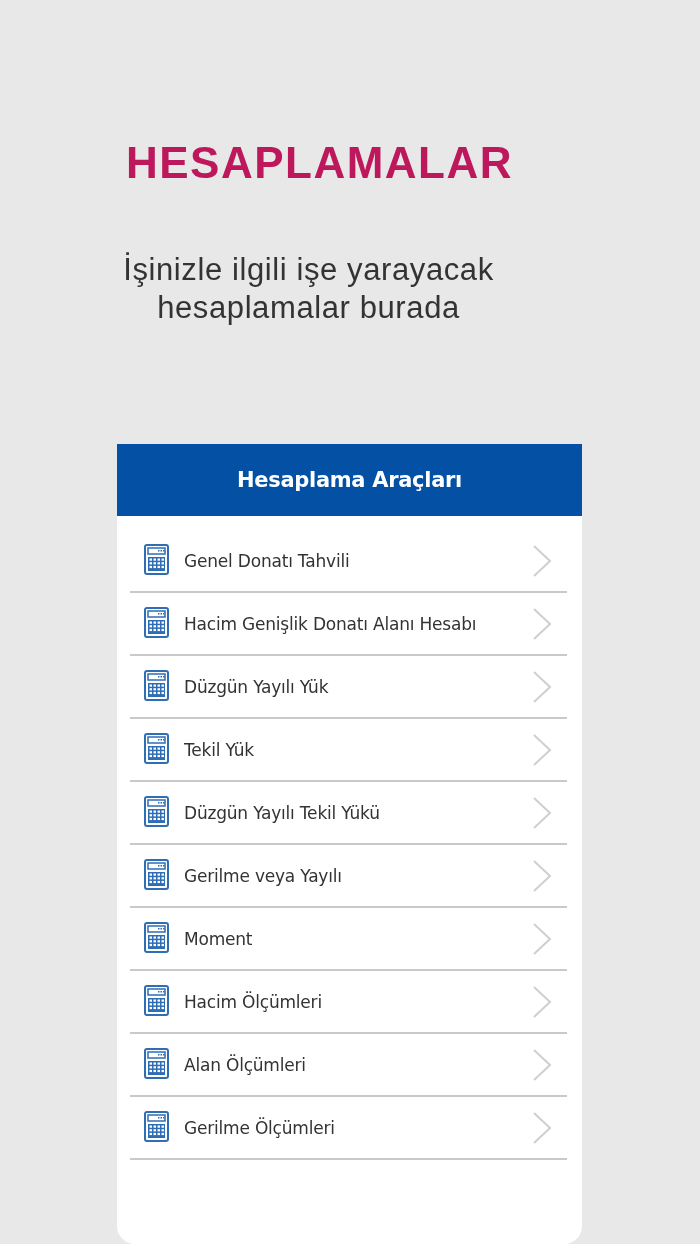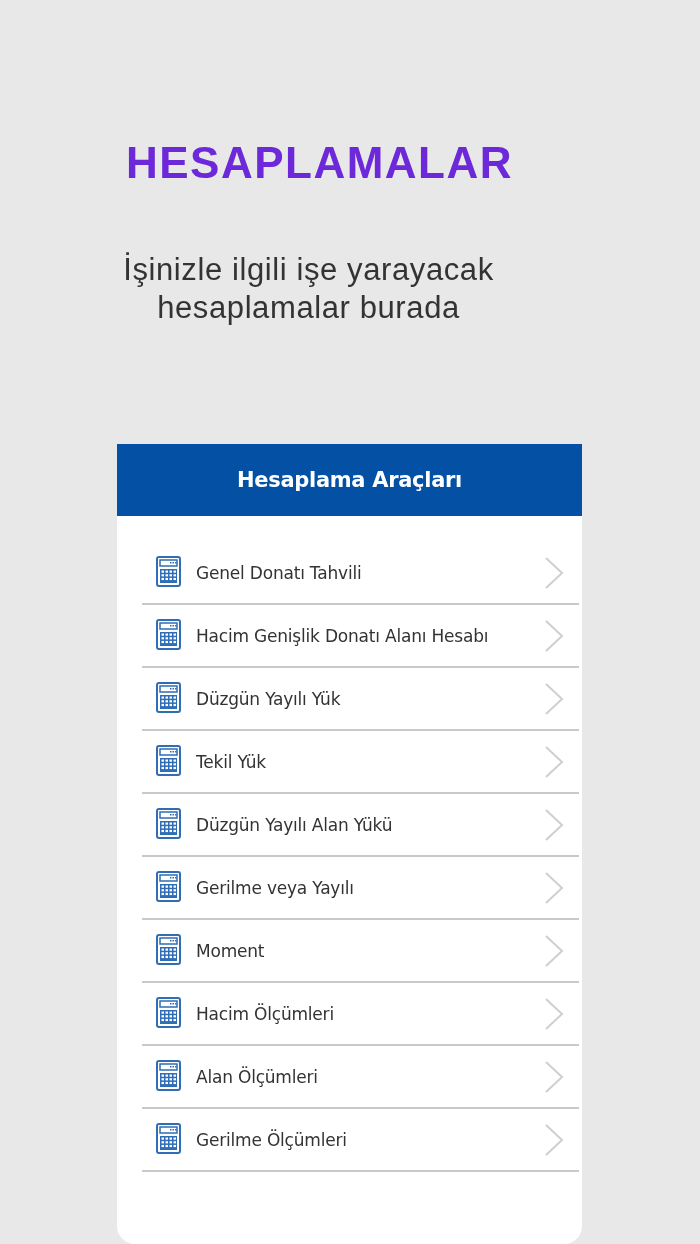--- a/index.html
+++ b/index.html
@@ -5,41 +5,41 @@
   html, body { margin: 0; padding: 0; }
   body {
     width: 700px; height: 1244px; overflow: hidden;
     background: #e8e8e8;
     font-family: "Liberation Sans", sans-serif;
     position: relative;
   }
   .title {
     position: absolute; left: 0; top: 138px; width: 639px;
     text-align: center; font-size: 44px; font-weight: bold;
-    color: #6d28d9; letter-spacing: 1.5px;
+    color: #be185d; letter-spacing: 1.5px;
     font-family: "Liberation Sans", sans-serif;
   }
   .subtitle {
     position: absolute; left: 0; top: 251px; width: 617px;
     text-align: center; font-size: 31px; color: #333333;
     line-height: 38px; letter-spacing: 0.6px;
     font-family: "Liberation Sans", sans-serif;
   }
   .card {
     position: absolute; left: 117px; top: 444px; width: 465px; height: 800px;
     background: #ffffff;
     border-radius: 18px;
   }
   .card-header {
     height: 72px; background: #0350a5; color: #ffffff;
     display: flex; align-items: center; justify-content: center;
     font-family: "DejaVu Sans", sans-serif; font-size: 21px; font-weight: bold;
     letter-spacing: -0.3px;
   }
-  .list { margin: 12px; padding: 0; list-style: none; position: absolute; left: 13px; top: 86px; width: 437px; }
+  .list { margin: 0; padding: 0; list-style: none; position: absolute; left: 13px; top: 86px; width: 437px; }
   .row {
     height: 61px; border-bottom: 2px solid #c9c9c9;
     display: flex; align-items: center; position: relative; cursor: pointer;
   }
   .row .icon { position: absolute; left: 14px; top: 14px; width: 25px; height: 31px; }
   .row .label {
     position: absolute; left: 54px;
     font-family: "DejaVu Sans", sans-serif; font-size: 17px; color: #333333;
     letter-spacing: -0.2px;
   }
@@ -197,21 +197,21 @@
         <rect x="5.5" y="18.2" width="2.5" height="2.2"></rect>
             <rect x="9.5" y="18.2" width="2.5" height="2.2"></rect>
             <rect x="13.5" y="18.2" width="2.5" height="2.2"></rect>
             <rect x="17.5" y="18.2" width="2.5" height="2.2"></rect>
         <rect x="5.5" y="21.9" width="2.5" height="2.2"></rect>
             <rect x="9.5" y="21.9" width="2.5" height="2.2"></rect>
             <rect x="13.5" y="21.9" width="2.5" height="2.2"></rect>
             <rect x="17.5" y="21.9" width="2.5" height="2.2"></rect>
       </g>
     </svg>
-    <span class="label">Düzgün Yayılı Alan Yükü</span>
+    <span class="label">Düzgün Yayılı Tekil Yükü</span>
     <svg class="chev" viewBox="0 0 22 34">
       <polyline points="3,2 19,17 3,32" fill="none" stroke="#cfcfcf" stroke-width="2"></polyline>
     </svg>
   </li>
       <li class="row">
     <svg class="icon" viewBox="0 0 25 31">
       <rect x="1" y="1" width="23" height="29" rx="2" fill="#ffffff" stroke="#2f6db5" stroke-width="2"></rect>
       <rect x="4" y="4" width="17" height="6" fill="#ffffff" stroke="#2f6db5" stroke-width="1.5"></rect>
       <rect x="14" y="6" width="1.5" height="1.5" fill="#2f6db5"></rect>
       <rect x="16.5" y="6" width="1.5" height="1.5" fill="#2f6db5"></rect>

